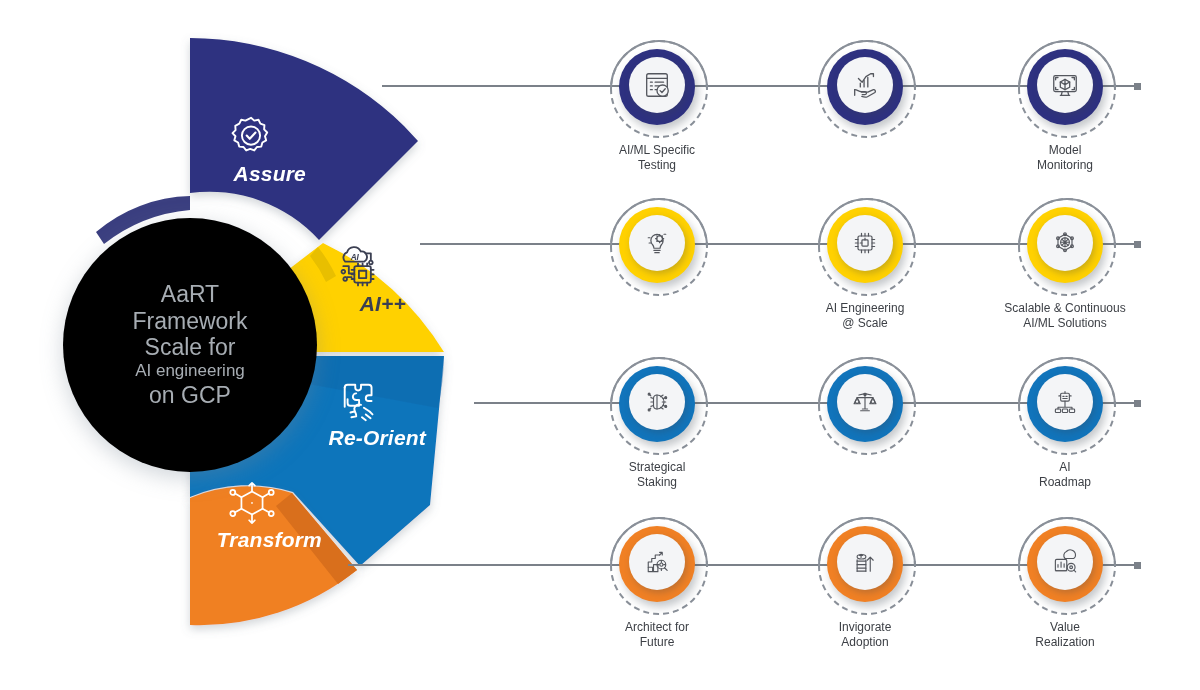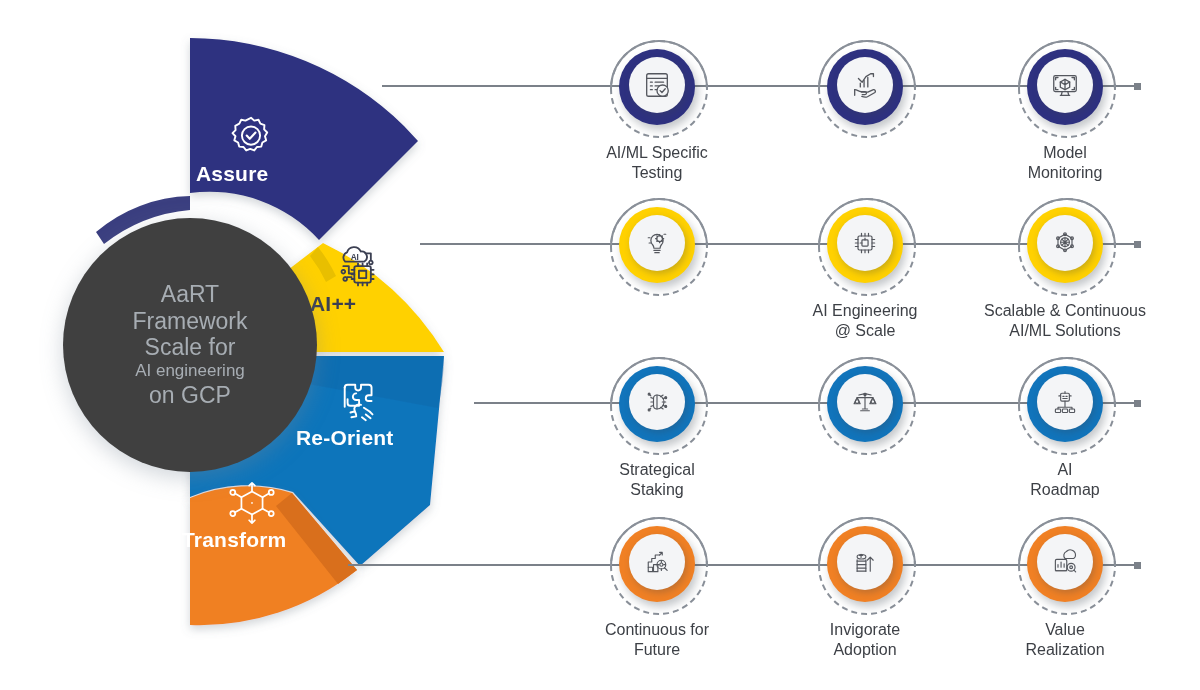--- a/index.html
+++ b/index.html
@@ -6,32 +6,32 @@
   body{width:1200px;height:690px;position:relative;overflow:hidden;
        font-family:"Liberation Sans","DejaVu Sans",sans-serif;}
 
   #stage{position:absolute;left:0;top:0;width:1200px;height:690px;}
 
   
   .fan{position:absolute;left:0;top:0;width:520px;height:690px;}
 
   .center-hub{
     position:absolute;left:63px;top:218px;width:254px;height:254px;
-    border-radius:50%;background:#404040;
+    border-radius:50%;background:#000000;
     box-shadow:0 6px 22px rgba(120,135,150,.35);
     display:flex;align-items:center;justify-content:center;
     flex-direction:column;text-align:center;z-index:6;
   }
   .center-hub .l1{font-size:23px;color:#a7adb3;line-height:1.17;font-weight:400;}
   .center-hub .l2{font-size:17px;color:#a7adb3;line-height:1.2;font-weight:400;}
   .center-hub .l3{font-size:23px;color:#a7adb3;line-height:1.2;font-weight:400;}
 
   .wedge-label{
     position:absolute;z-index:5;color:#ffffff;font-weight:700;
-    text-align:left;pointer-events:none;
+    text-align:right;pointer-events:none;font-style:italic;
   }
   .wedge-label .wl-text{font-size:21px;letter-spacing:.2px;display:block;margin-top:2px;}
   .wedge-label.dark .wl-text{color:#3b3f52;}
   .wl-icon{display:block;margin:0 auto;}
 
   
   .row{position:absolute;height:150px;}
   .rowline{position:absolute;height:2px;background:#7b8189;top:0;}
   .rowline .enddot{position:absolute;right:-4px;top:-2px;width:7px;height:7px;background:#7b8189;}
 
@@ -50,21 +50,21 @@
     position:absolute;left:9px;top:9px;width:76px;height:76px;border-radius:50%;
     box-shadow:3px 5px 9px rgba(60,70,80,.30);
   }
   .innerdisc{
     position:absolute;left:19px;top:17px;width:56px;height:56px;border-radius:50%;
     background:#f4f5f7;display:flex;align-items:center;justify-content:center;
     box-shadow:2px 3px 7px rgba(60,70,80,.28);
   }
   .innerdisc svg{display:block;}
   .node-label{
-    margin-top:9px;font-size:16px;line-height:1.22;color:#3d4046;font-weight:400;
+    margin-top:9px;font-size:12px;line-height:1.22;color:#3d4046;font-weight:400;
     white-space:pre-line;
   }
 </style>
 </head>
 <body>
 
 <div id="stage">
 
   <div class="fan">
     <svg width="520" height="690" viewBox="0 0 520 690">
@@ -415,21 +415,21 @@
               <rect x="6" y="22" width="5" height="5"></rect>
               <rect x="12" y="19" width="5" height="8"></rect>
               <circle cx="21" cy="19" r="5"></circle>
               <path d="M21 16.4 v-2 M21 23.6 v2 M18.4 19 h-2 M23.6 19 h2"></path>
               <circle cx="21" cy="19" r="1.8"></circle>
               <path d="M24.6 22.6 l3 3"></path>
             </g>
           </svg>
         </div>
       </div>
-      <div class="node-label">Continuous for
+      <div class="node-label">Architect for
 Future</div>
     </div>
 
     <div class="node" style="left:795px;top:0;width:140px;">
       <div class="ringwrap">
         <div class="outerring dashed"></div>
         <div class="ringhalf"></div>
         <div class="colorring" style="background:#F08024;"></div>
         <div class="innerdisc">
           <svg width="28" height="28" viewBox="0 0 32 32">

